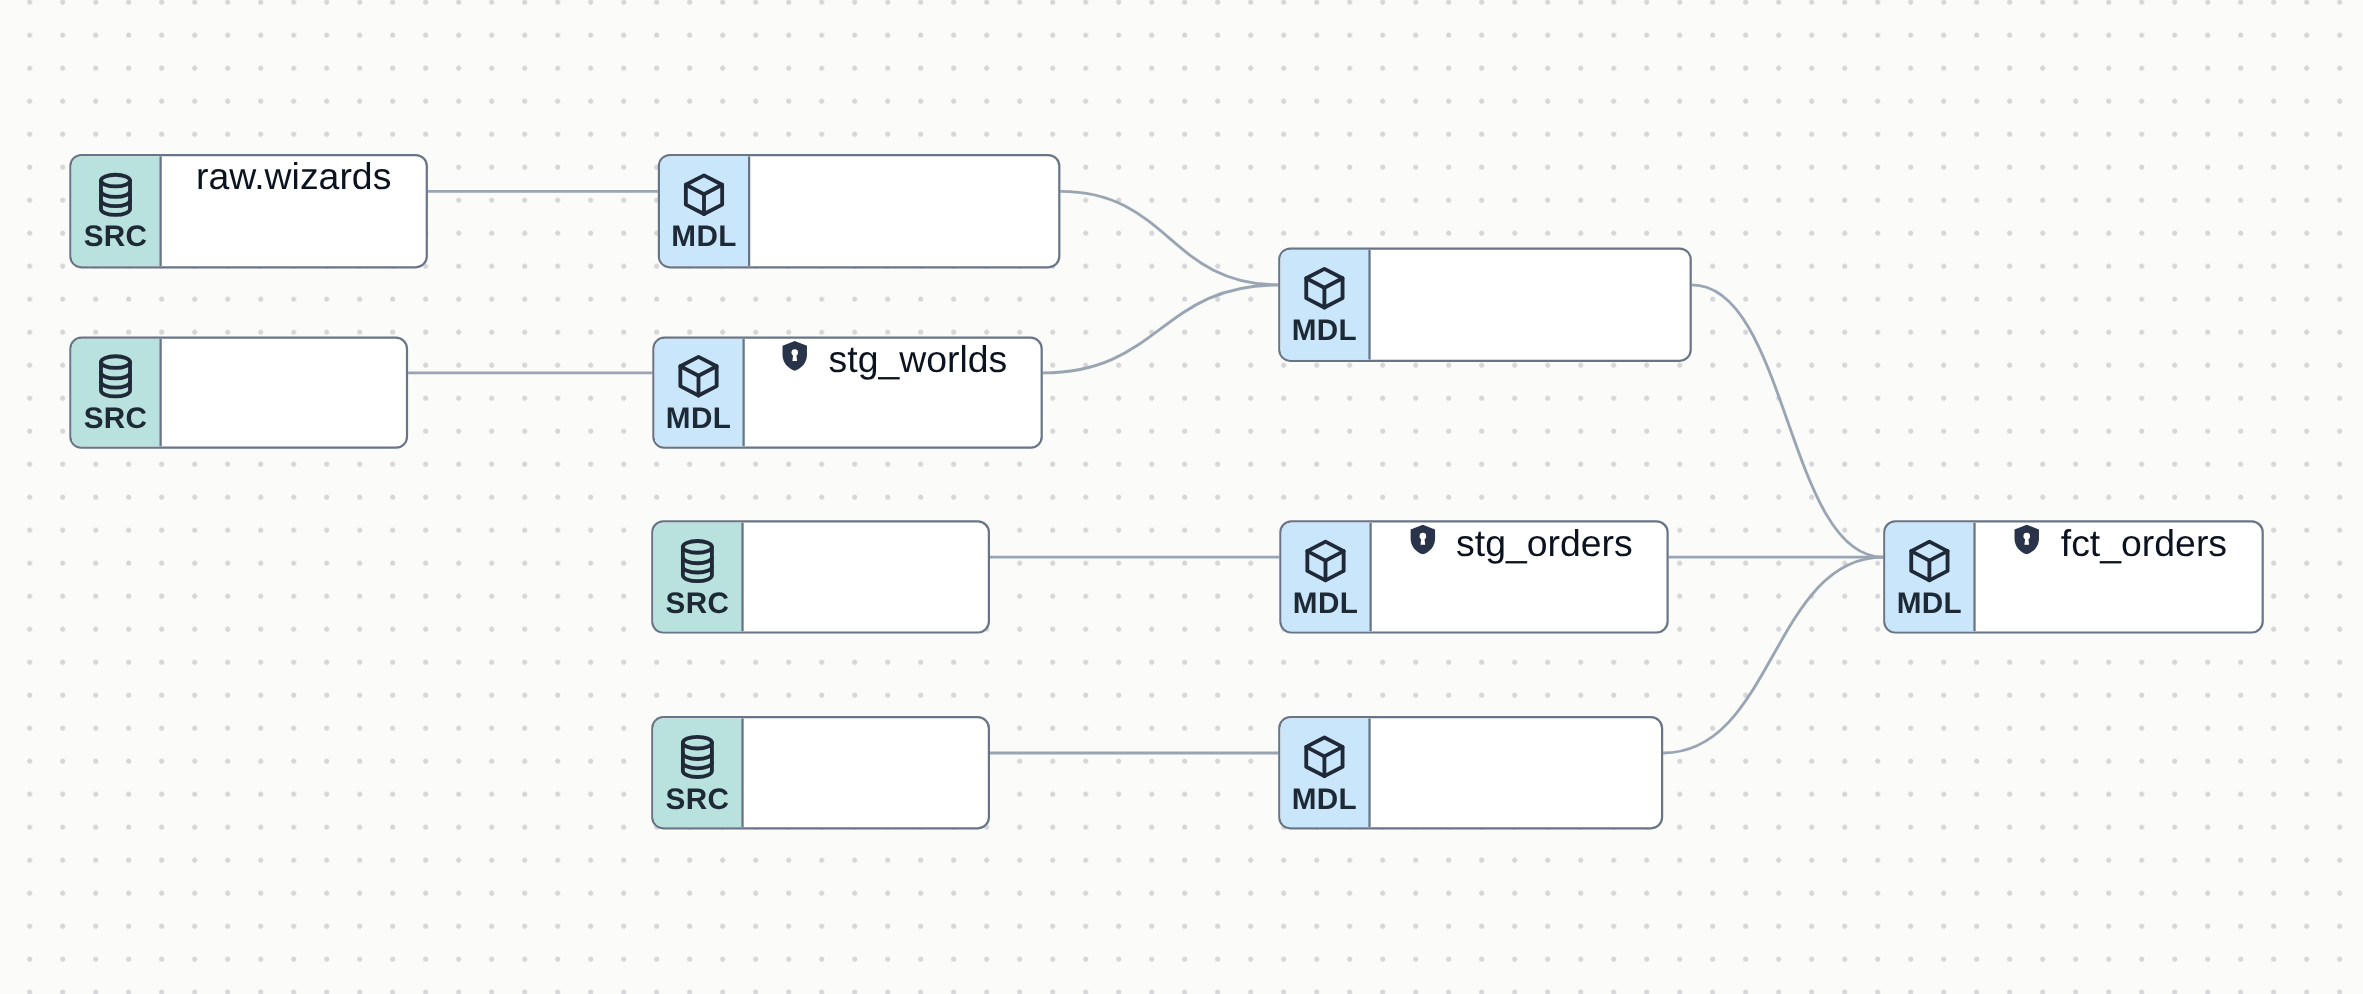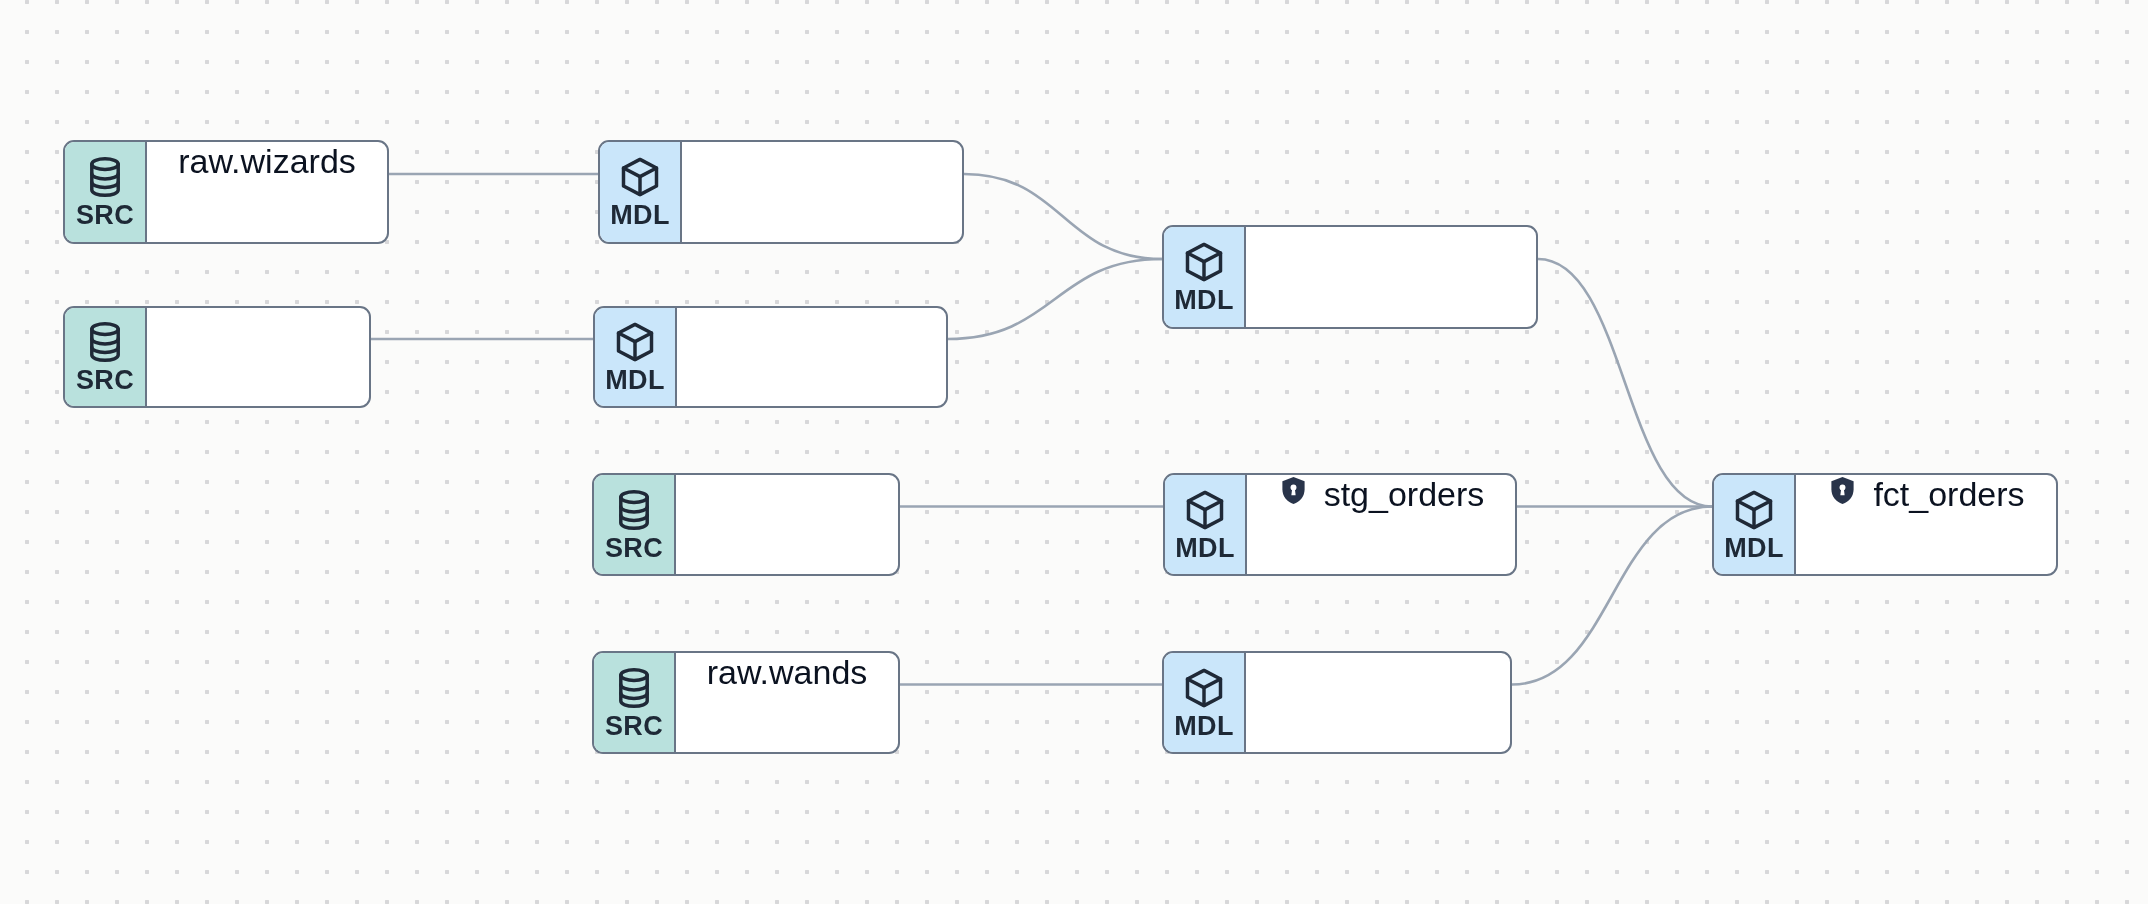--- a/index.html
+++ b/index.html
@@ -102,111 +102,117 @@
       <span class="type-icon">
             <svg viewBox="0 0 24 24" fill="none" stroke="currentColor" stroke-width="1.9" stroke-linecap="round" stroke-linejoin="round">
               <ellipse cx="12" cy="5" rx="7.2" ry="2.9"></ellipse>
               <path d="M4.8 5v14.1c0 1.6 3.22 2.9 7.2 2.9s7.2-1.3 7.2-2.9V5"></path>
               <path d="M4.8 10.2c0 1.6 3.22 2.9 7.2 2.9s7.2-1.3 7.2-2.9"></path>
               <path d="M4.8 14.8c0 1.6 3.22 2.9 7.2 2.9s7.2-1.3 7.2-2.9"></path>
             </svg>
           </span>
       <span class="badge-label">SRC</span>
     </div>
-    <div class="node-body">
-
-      <span class="node-label">raw.wands</span>
-    </div>
   </div>
       <div class="node" style="left: 598px; top: 122px; width: 366px; height: 104px;">
     <div class="badge" style="background: rgb(202, 230, 250);">
       <span class="type-icon">
             <svg viewBox="0 0 24 24" fill="none" stroke="currentColor" stroke-width="1.9" stroke-linecap="round" stroke-linejoin="round">
               <path d="M12 2.4 21 7.1 V16.9 L12 21.6 3 16.9 V7.1 Z"></path>
               <path d="M3 7.1 12 11.8 21 7.1"></path>
               <path d="M12 11.8 V21.6"></path>
             </svg>
           </span>
       <span class="badge-label">MDL</span>
     </div>
   </div>
       <div class="node" style="left: 593px; top: 288px; width: 355px; height: 102px;">
-    <div class="badge" style="background: rgb(202, 230, 250);">
-      <span class="type-icon">
-            <svg viewBox="0 0 24 24" fill="none" stroke="currentColor" stroke-width="1.9" stroke-linecap="round" stroke-linejoin="round">
-              <path d="M12 2.4 21 7.1 V16.9 L12 21.6 3 16.9 V7.1 Z"></path>
-              <path d="M3 7.1 12 11.8 21 7.1"></path>
-              <path d="M12 11.8 V21.6"></path>
-            </svg>
-          </span>
-      <span class="badge-label">MDL</span>
-    </div>
-  </div>
-      <div class="node" style="left: 1163px; top: 455px; width: 354px; height: 103px;">
     <div class="badge" style="background: rgb(202, 230, 250);">
       <span class="type-icon">
             <svg viewBox="0 0 24 24" fill="none" stroke="currentColor" stroke-width="1.9" stroke-linecap="round" stroke-linejoin="round">
               <path d="M12 2.4 21 7.1 V16.9 L12 21.6 3 16.9 V7.1 Z"></path>
               <path d="M3 7.1 12 11.8 21 7.1"></path>
               <path d="M12 11.8 V21.6"></path>
             </svg>
           </span>
       <span class="badge-label">MDL</span>
     </div>
     <div class="node-body">
       <span class="shield" style="color: rgb(41, 52, 74);">
             <svg viewBox="0 0 24 24" fill="currentColor">
               <path d="M12 1.6 20.6 4.9 V11 c0 5.6-3.5 9.7-8.6 11.4 C6.9 20.7 3.4 16.6 3.4 11 V4.9 Z"></path>
               <circle cx="12" cy="9.6" r="2.3" fill="#ffffff"></circle>
               <path d="M10.9 11 h2.2 l0.55 4.6 h-3.3 Z" fill="#ffffff"></path>
             </svg>
           </span>
-      <span class="node-label">stg_orders</span>
-    </div>
-  </div>
-      <div class="node" style="left: 1162px; top: 633px; width: 350px; height: 103px;">
-    <div class="badge" style="background: rgb(202, 230, 250);">
-      <span class="type-icon">
-            <svg viewBox="0 0 24 24" fill="none" stroke="currentColor" stroke-width="1.9" stroke-linecap="round" stroke-linejoin="round">
-              <path d="M12 2.4 21 7.1 V16.9 L12 21.6 3 16.9 V7.1 Z"></path>
-              <path d="M3 7.1 12 11.8 21 7.1"></path>
-              <path d="M12 11.8 V21.6"></path>
-            </svg>
-          </span>
-      <span class="badge-label">MDL</span>
-    </div>
-  </div>
-      <div class="node" style="left: 1162px; top: 207px; width: 376px; height: 104px;">
-    <div class="badge" style="background: rgb(202, 230, 250);">
-      <span class="type-icon">
-            <svg viewBox="0 0 24 24" fill="none" stroke="currentColor" stroke-width="1.9" stroke-linecap="round" stroke-linejoin="round">
-              <path d="M12 2.4 21 7.1 V16.9 L12 21.6 3 16.9 V7.1 Z"></path>
-              <path d="M3 7.1 12 11.8 21 7.1"></path>
-              <path d="M12 11.8 V21.6"></path>
-            </svg>
-          </span>
-      <span class="badge-label">MDL</span>
-    </div>
-  </div>
-      <div class="node" style="left: 1712px; top: 455px; width: 346px; height: 103px;">
+      <span class="node-label">stg_worlds</span>
+    </div>
+  </div>
+      <div class="node" style="left: 1163px; top: 455px; width: 354px; height: 103px;">
     <div class="badge" style="background: rgb(202, 230, 250);">
       <span class="type-icon">
             <svg viewBox="0 0 24 24" fill="none" stroke="currentColor" stroke-width="1.9" stroke-linecap="round" stroke-linejoin="round">
               <path d="M12 2.4 21 7.1 V16.9 L12 21.6 3 16.9 V7.1 Z"></path>
               <path d="M3 7.1 12 11.8 21 7.1"></path>
               <path d="M12 11.8 V21.6"></path>
             </svg>
           </span>
       <span class="badge-label">MDL</span>
     </div>
     <div class="node-body">
       <span class="shield" style="color: rgb(41, 52, 74);">
             <svg viewBox="0 0 24 24" fill="currentColor">
               <path d="M12 1.6 20.6 4.9 V11 c0 5.6-3.5 9.7-8.6 11.4 C6.9 20.7 3.4 16.6 3.4 11 V4.9 Z"></path>
               <circle cx="12" cy="9.6" r="2.3" fill="#ffffff"></circle>
               <path d="M10.9 11 h2.2 l0.55 4.6 h-3.3 Z" fill="#ffffff"></path>
             </svg>
           </span>
+      <span class="node-label">stg_orders</span>
+    </div>
+  </div>
+      <div class="node" style="left: 1162px; top: 633px; width: 350px; height: 103px;">
+    <div class="badge" style="background: rgb(202, 230, 250);">
+      <span class="type-icon">
+            <svg viewBox="0 0 24 24" fill="none" stroke="currentColor" stroke-width="1.9" stroke-linecap="round" stroke-linejoin="round">
+              <path d="M12 2.4 21 7.1 V16.9 L12 21.6 3 16.9 V7.1 Z"></path>
+              <path d="M3 7.1 12 11.8 21 7.1"></path>
+              <path d="M12 11.8 V21.6"></path>
+            </svg>
+          </span>
+      <span class="badge-label">MDL</span>
+    </div>
+  </div>
+      <div class="node" style="left: 1162px; top: 207px; width: 376px; height: 104px;">
+    <div class="badge" style="background: rgb(202, 230, 250);">
+      <span class="type-icon">
+            <svg viewBox="0 0 24 24" fill="none" stroke="currentColor" stroke-width="1.9" stroke-linecap="round" stroke-linejoin="round">
+              <path d="M12 2.4 21 7.1 V16.9 L12 21.6 3 16.9 V7.1 Z"></path>
+              <path d="M3 7.1 12 11.8 21 7.1"></path>
+              <path d="M12 11.8 V21.6"></path>
+            </svg>
+          </span>
+      <span class="badge-label">MDL</span>
+    </div>
+  </div>
+      <div class="node" style="left: 1712px; top: 455px; width: 346px; height: 103px;">
+    <div class="badge" style="background: rgb(202, 230, 250);">
+      <span class="type-icon">
+            <svg viewBox="0 0 24 24" fill="none" stroke="currentColor" stroke-width="1.9" stroke-linecap="round" stroke-linejoin="round">
+              <path d="M12 2.4 21 7.1 V16.9 L12 21.6 3 16.9 V7.1 Z"></path>
+              <path d="M3 7.1 12 11.8 21 7.1"></path>
+              <path d="M12 11.8 V21.6"></path>
+            </svg>
+          </span>
+      <span class="badge-label">MDL</span>
+    </div>
+    <div class="node-body">
+      <span class="shield" style="color: rgb(41, 52, 74);">
+            <svg viewBox="0 0 24 24" fill="currentColor">
+              <path d="M12 1.6 20.6 4.9 V11 c0 5.6-3.5 9.7-8.6 11.4 C6.9 20.7 3.4 16.6 3.4 11 V4.9 Z"></path>
+              <circle cx="12" cy="9.6" r="2.3" fill="#ffffff"></circle>
+              <path d="M10.9 11 h2.2 l0.55 4.6 h-3.3 Z" fill="#ffffff"></path>
+            </svg>
+          </span>
       <span class="node-label">fct_orders</span>
     </div>
   </div>
     </div>
 </div>
 
 </body></html>

